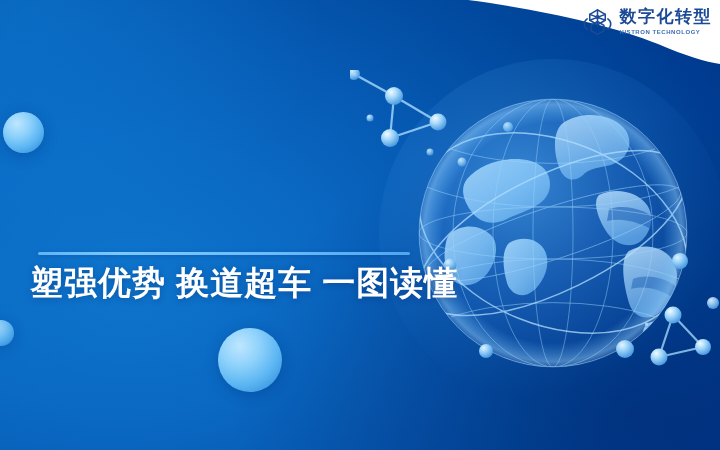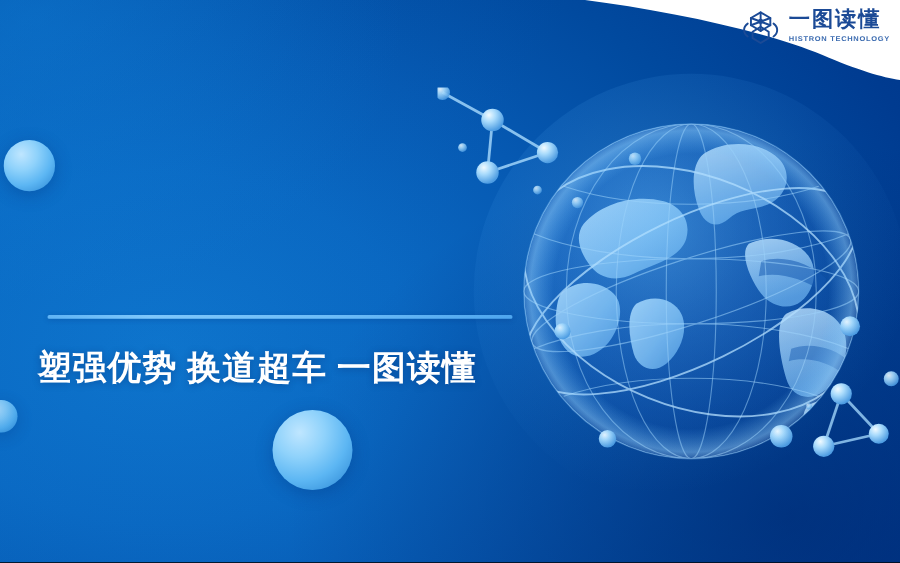--- a/index.html
+++ b/index.html
@@ -98,23 +98,23 @@
     position:absolute;
     left:38px; top:252px;
     width:372px; height:3px;
     background:linear-gradient(90deg,#5fb4f5 0%,#7ec7fb 22%,#6dbdf8 60%,#4ea6ef 100%);
     border-radius:2px;
     z-index:5;
     box-shadow:0 1px 4px rgba(0,40,110,0.25);
   }
   .subtitle {
     position:absolute;
-    left:30px; top:276px;
-    font-family:Liberation Serif, serif;
-    font-size:27px;
+    left:30px; top:261px;
+    font-family:Liberation Sans, sans-serif;
+    font-size:33px;
     font-weight:700;
     color:#ffffff;
     letter-spacing:1px;
     white-space:nowrap;
     z-index:5;
     text-shadow:0 1px 6px rgba(0,30,90,0.35);
   }
 </style>
 </head>
 <body>
@@ -280,18 +280,18 @@
         <path d="M24 6 L24 29"></path>
         <path d="M12 13 L36 22"></path>
         <path d="M36 13 L12 22"></path>
         <path d="M14 30 L24 24 L34 30 L34 38 L24 44 L14 38 Z"></path>
         <path d="M8 20 C2 24, 2 32, 8 36"></path>
         <path d="M40 20 C46 24, 46 32, 40 36"></path>
       </g>
       <circle cx="24" cy="17" r="3.2" fill="#1b4a96"></circle>
     </svg>
     <span class="logo-text">
-      <span class="logo-cn">一图读懂</span>
+      <span class="logo-cn">数字化转型</span>
       <span class="logo-en">HISTRON TECHNOLOGY</span>
     </span>
   </div>
 
 </div>
 
 </body></html>

